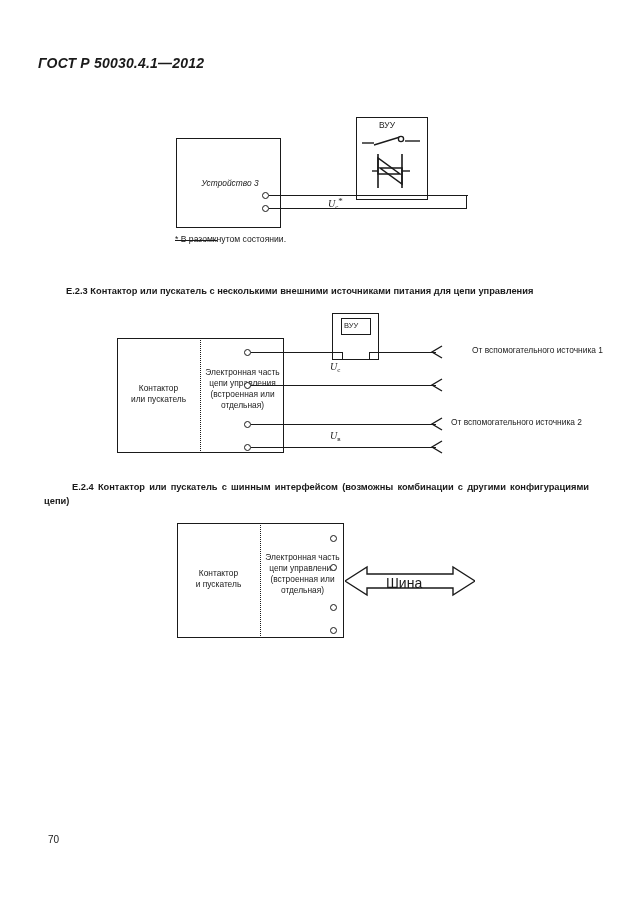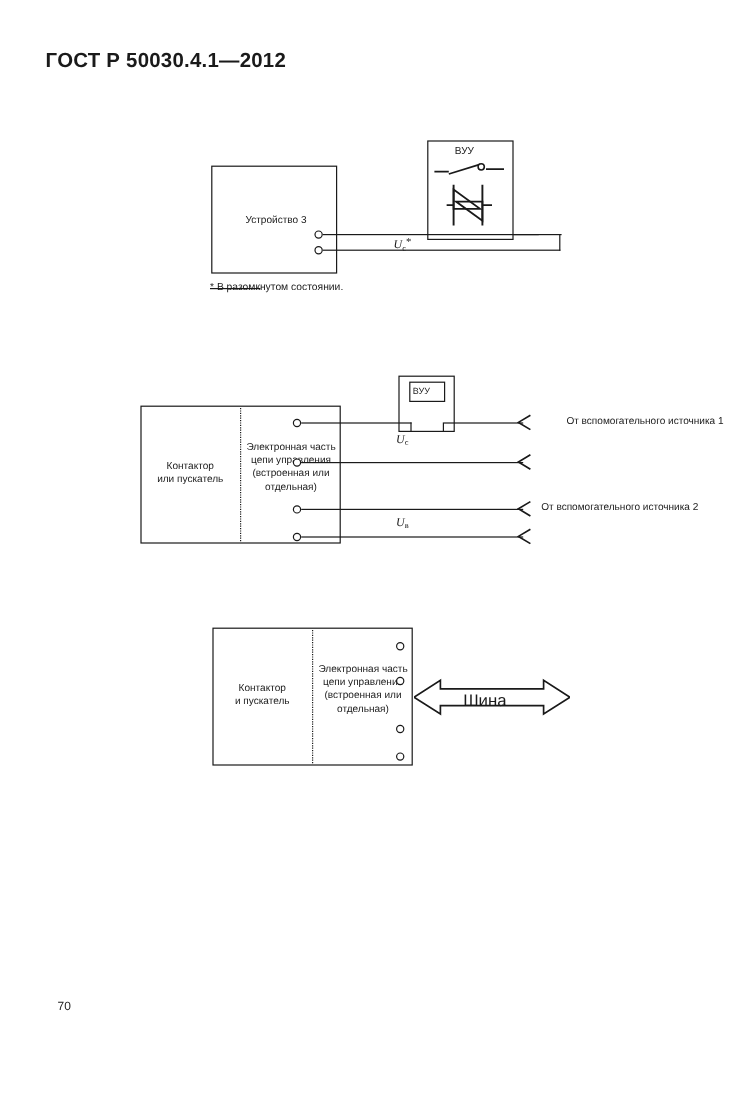--- a/index.html
+++ b/index.html
@@ -16,25 +16,26 @@
     width: 630px;
     height: 913px;
     background: #ffffff;
     overflow: hidden;
   }
 
   
   .doc-header {
     position: absolute;
     left: 38px;
-    top: 41px;
-    font-size: 17px;
+    top: 55px;
+    font-size: 14px;
     font-weight: bold;
     letter-spacing: 0.2px;
     white-space: nowrap;
+    font-style: italic;
   }
   .section-head {
     position: absolute;
     font-size: 9.3px;
     font-weight: bold;
     line-height: 14px;
     text-align: justify;
   }
   .section-head .indent { display: inline-block; width: 28px; }
 
@@ -138,21 +139,21 @@
 <body>
 
 <div id="page">
 
   <div class="doc-header">ГОСТ Р 50030.4.1—2012</div>
 
 
   <div class="diagram" style="left:0; top:0; width:630px; height:240px;">
 
     <div class="box" style="left:176px; top:138px; width:105px; height:90px;"></div>
-    <div class="box-label" style="left:176px; top:178px; width:108px;">Устройство 3</div>
+    <div class="box-label" style="left:176px; top:178px; width:108px;font-style:italic;">Устройство 3</div>
 
     <div class="box" style="left:356px; top:117px; width:72px; height:83px;"></div>
     <div class="vuu-label" style="left:379px; top:120px;">ВУУ</div>
 
     <svg style="position:absolute; left:360px; top:130px;" width="64" height="20">
       <line x1="2" y1="13" x2="14" y2="13" stroke="#1a1a1a" stroke-width="1.4"></line>
       <line x1="14" y1="15" x2="40" y2="7" stroke="#1a1a1a" stroke-width="1.4"></line>
       <circle cx="41" cy="9" r="2.6" fill="#fff" stroke="#1a1a1a" stroke-width="1.3"></circle>
       <line x1="45" y1="11" x2="60" y2="11" stroke="#1a1a1a" stroke-width="1.4"></line>
     </svg>
@@ -178,20 +179,24 @@
     <div class="wire-h" style="left:428px; top:195px; width:40px;"></div>
 
     <div class="sig-label" style="left:288px; top:196px;">
       <span>U</span><sub>c</sub><sup>*</sup>
     </div>
   </div>
 
   <div class="footnote-rule"></div>
   <div class="footnote">* В разомкнутом состоянии.</div>
 
+  <div class="section-head" style="left:66px; top:284px; width:520px;">
+    <span>E.2.3</span>
+    <span>Контактор или пускатель с несколькими внешними источниками питания для цепи управления</span>
+  </div>
 
   <div class="diagram" style="left:0; top:0; width:630px; height:470px;">
 
     <div class="box" style="left:117px; top:338px; width:167px; height:115px;"></div>
 
     <div class="divider-dotted" style="left:200px; top:340px; height:111px;"></div>
 
     <div class="box-label" style="left:117px; top:383px; width:83px;">
       <div>Контактор</div>
       <div>или пускатель</div>
@@ -235,20 +240,24 @@
       <span>U</span><sub>c</sub>
     </div>
     <div class="sig-label" style="left:290px; top:430px;">
       <span>U</span><sub>в</sub>
     </div>
 
     <div class="src-label" style="left:472px; top:345px; width:130px; text-align:center;">От вспомогательного источника 1</div>
     <div class="src-label" style="left:451px; top:417px; width:130px; text-align:center;">От вспомогательного источника 2</div>
   </div>
 
+  <div class="section-head" style="left:44px; top:480px; width:545px;">
+    <span class="indent"></span><span>E.2.4</span>
+    <span>Контактор или пускатель с шинным интерфейсом (возможны комбинации с другими конфигурациями цепи)</span>
+  </div>
 
   <div class="diagram" style="left:0; top:0; width:630px; height:660px;">
 
     <div class="box" style="left:177px; top:523px; width:167px; height:115px;"></div>
     <div class="divider-dotted" style="left:260px; top:525px; height:111px;"></div>
 
     <div class="box-label" style="left:177px; top:568px; width:83px;">
       <div>Контактор</div>
       <div>и пускатель</div>
     </div>

